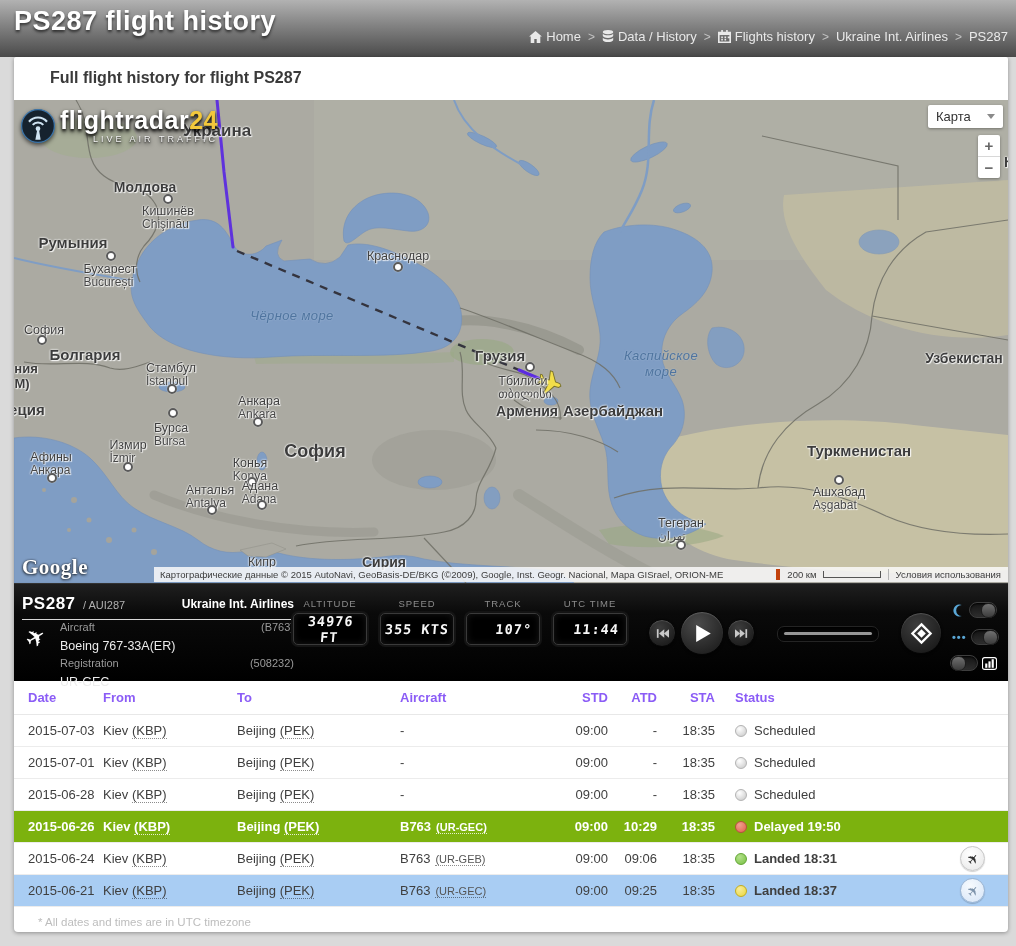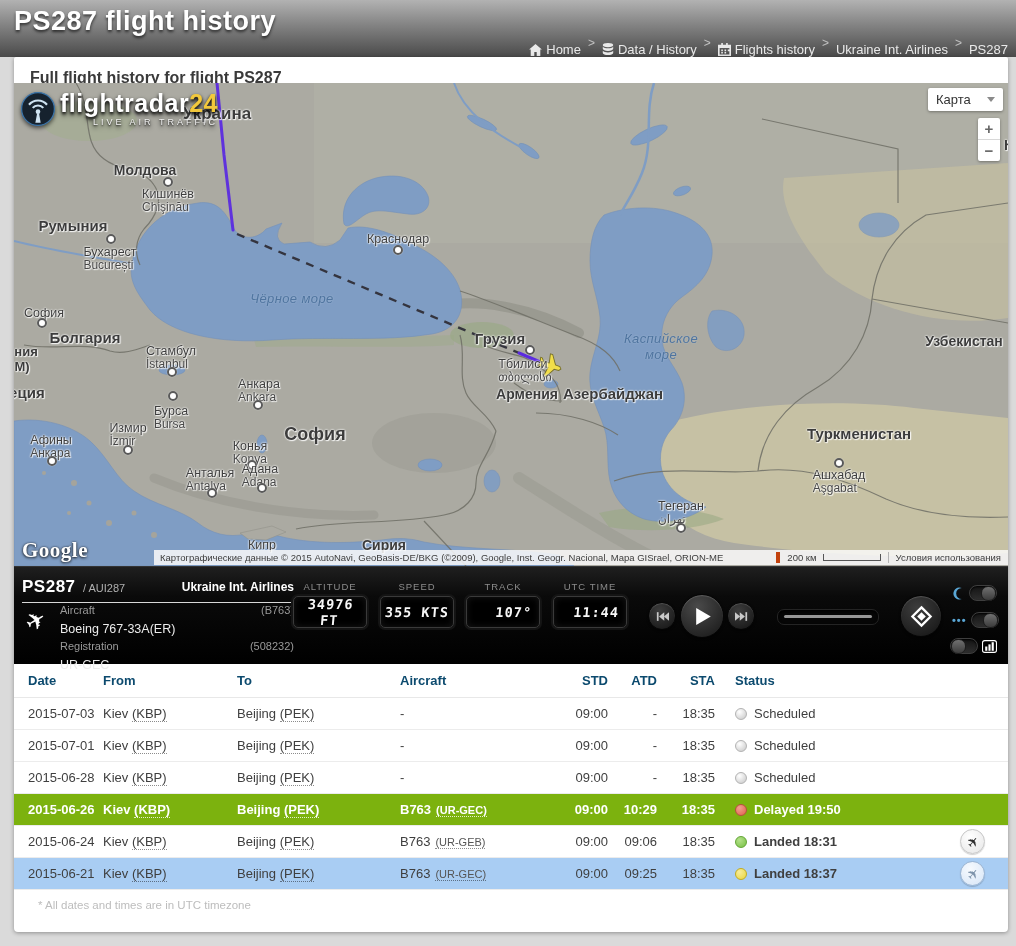--- a/index.html
+++ b/index.html
@@ -5,28 +5,28 @@
   html,body{margin:0;padding:0;}
   body{font-family:"Liberation Sans",sans-serif;background:#dadada;width:1016px;height:946px;overflow:hidden;}
   .stage{position:relative;width:1016px;height:946px;background:#dadada;overflow:hidden;}
 
   
   .topbar{position:absolute;left:0;top:0;width:1016px;height:57px;
     background:linear-gradient(#b2b2b2,#828282 45%,#4a4a4a);}
   .topbar h1{position:absolute;left:14px;top:6px;margin:0;font-size:27px;font-weight:bold;color:#fff;
     text-shadow:0 2px 3px rgba(0,0,0,.65);letter-spacing:.5px;}
   .breadcrumb{position:absolute;right:8px;top:29px;font-size:13px;color:#e6e6e6;display:flex;align-items:center;white-space:nowrap;}
-  .breadcrumb .bc-item{display:flex;align-items:center;gap:4px;color:#e9e9e9;cursor:pointer;margin-top:13px;}
+  .breadcrumb .bc-item{display:flex;align-items:center;gap:4px;color:#e9e9e9;cursor:pointer;}
   .breadcrumb .bc-item svg{display:block;}
   .breadcrumb .sep{color:#c2c2c2;margin:0 7px;font-size:12px;}
 
   
   .card{position:absolute;left:14px;top:57px;width:994px;height:875px;background:#fff;
     border-radius:2px 2px 4px 4px;box-shadow:0 1px 4px rgba(0,0,0,.35);}
-  .card-head{height:26px;}
+  .card-head{height:43px;padding-left:20px;}
   .card-head h2{margin:0;padding:12px 16px 0 16px;font-size:16px;font-weight:bold;color:#3a3a3a;}
 
   
   .map{position:relative;width:994px;height:483px;overflow:hidden;background:#abaaa2;cursor:grab;}
   .map-svg{position:absolute;left:0;top:0;width:994px;height:483px;}
   #map-labels{position:absolute;left:0;top:0;width:785px;height:483px;pointer-events:none;}
   .mlabel{position:absolute;white-space:nowrap;
     text-shadow:0 0 2px rgba(255,255,255,.95),0 0 2px rgba(255,255,255,.9),1px 1px 1px rgba(255,255,255,.8);}
   .mcountry{font-weight:bold;color:#3c3c3c;}
   .mcity{font-size:12.5px;color:#3e3e3e;text-align:left;line-height:1.15;}
@@ -100,21 +100,21 @@
     border:1px solid #3e3e3e;box-shadow:inset 0 1px 2px #000;position:relative;cursor:pointer;}
   .knob{position:absolute;top:0px;width:13px;height:13px;border-radius:7px;
     background:linear-gradient(#707070,#3c3c3c);border:0.5px solid #1c1c1c;}
   .knob.r{right:0;} .knob.l{left:0;}
   .dots-icon{font-weight:bold;letter-spacing:1px;color:#5aa7d6;font-size:11px;}
 
   
   .ftable{width:994px;background:#fff;font-size:13px;color:#3f3f3f;}
   .trow,.thead{display:grid;grid-template-columns:75px 134px 163px 148px 60px 49px 58px 1fr 46px;
     align-items:center;padding:0 10px 0 14px;}
-  .thead{height:33px;color:#0c4a6e;font-weight:bold;border-bottom:1px solid #e8e8e8;}
+  .thead{height:33px;color:#8b5cf6;font-weight:bold;border-bottom:1px solid #e8e8e8;}
   .trow{height:31px;border-bottom:1px solid #ececec;cursor:pointer;}
   .c-std,.c-atd,.c-sta{text-align:right;}
   .c-status{padding-left:20px;display:flex;align-items:center;gap:7px;}
   .thead .c-status{display:block;}
   .u{border-bottom:1px dotted rgba(0,0,0,.45);}
   .reg{font-size:11px;margin-left:5px;}
   .trow .reg{color:#555;}
   .dot{width:12px;height:12px;border-radius:50%;border:1px solid #b0b0b0;box-sizing:border-box;flex:0 0 12px;}
   .dot-scheduled{background:radial-gradient(circle at 35% 30%,#fff,var(--c-sched));border-color:#b3b3b3;}
   .dot-delayed{background:radial-gradient(circle at 35% 30%,#f0a08f,var(--c-delay));border-color:#b5503f;}

